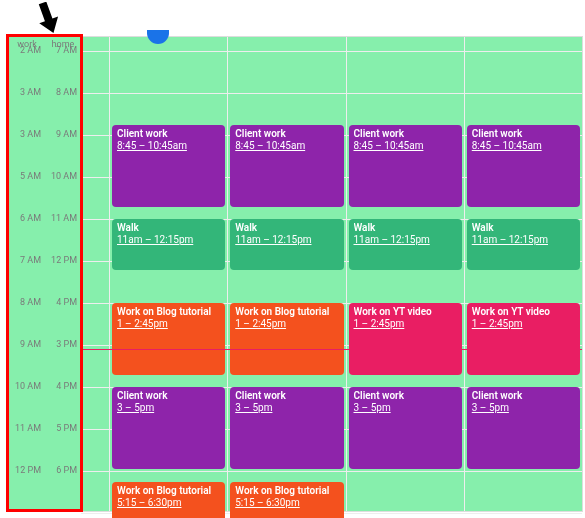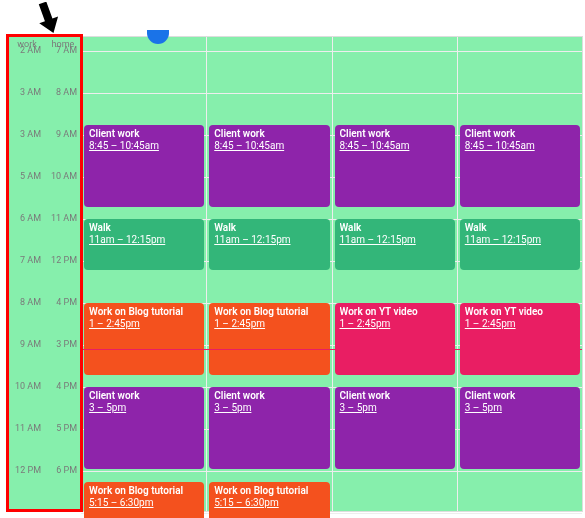--- a/index.html
+++ b/index.html
@@ -59,20 +59,21 @@
     top: -6px;
     right: 4px;
     font-size: 9px;
     color: #7a7a7a;
     white-space: nowrap;
   }
   .days {
     flex: 1;
     display: flex;
     position: relative;
+    padding-left: 28px;
   }
   .day-col {
     flex: 1;
     border-left: 1px solid #eee;
     position: relative;
   }
   .grid-line {
     position: absolute;
     left: 0;
     right: 0;

